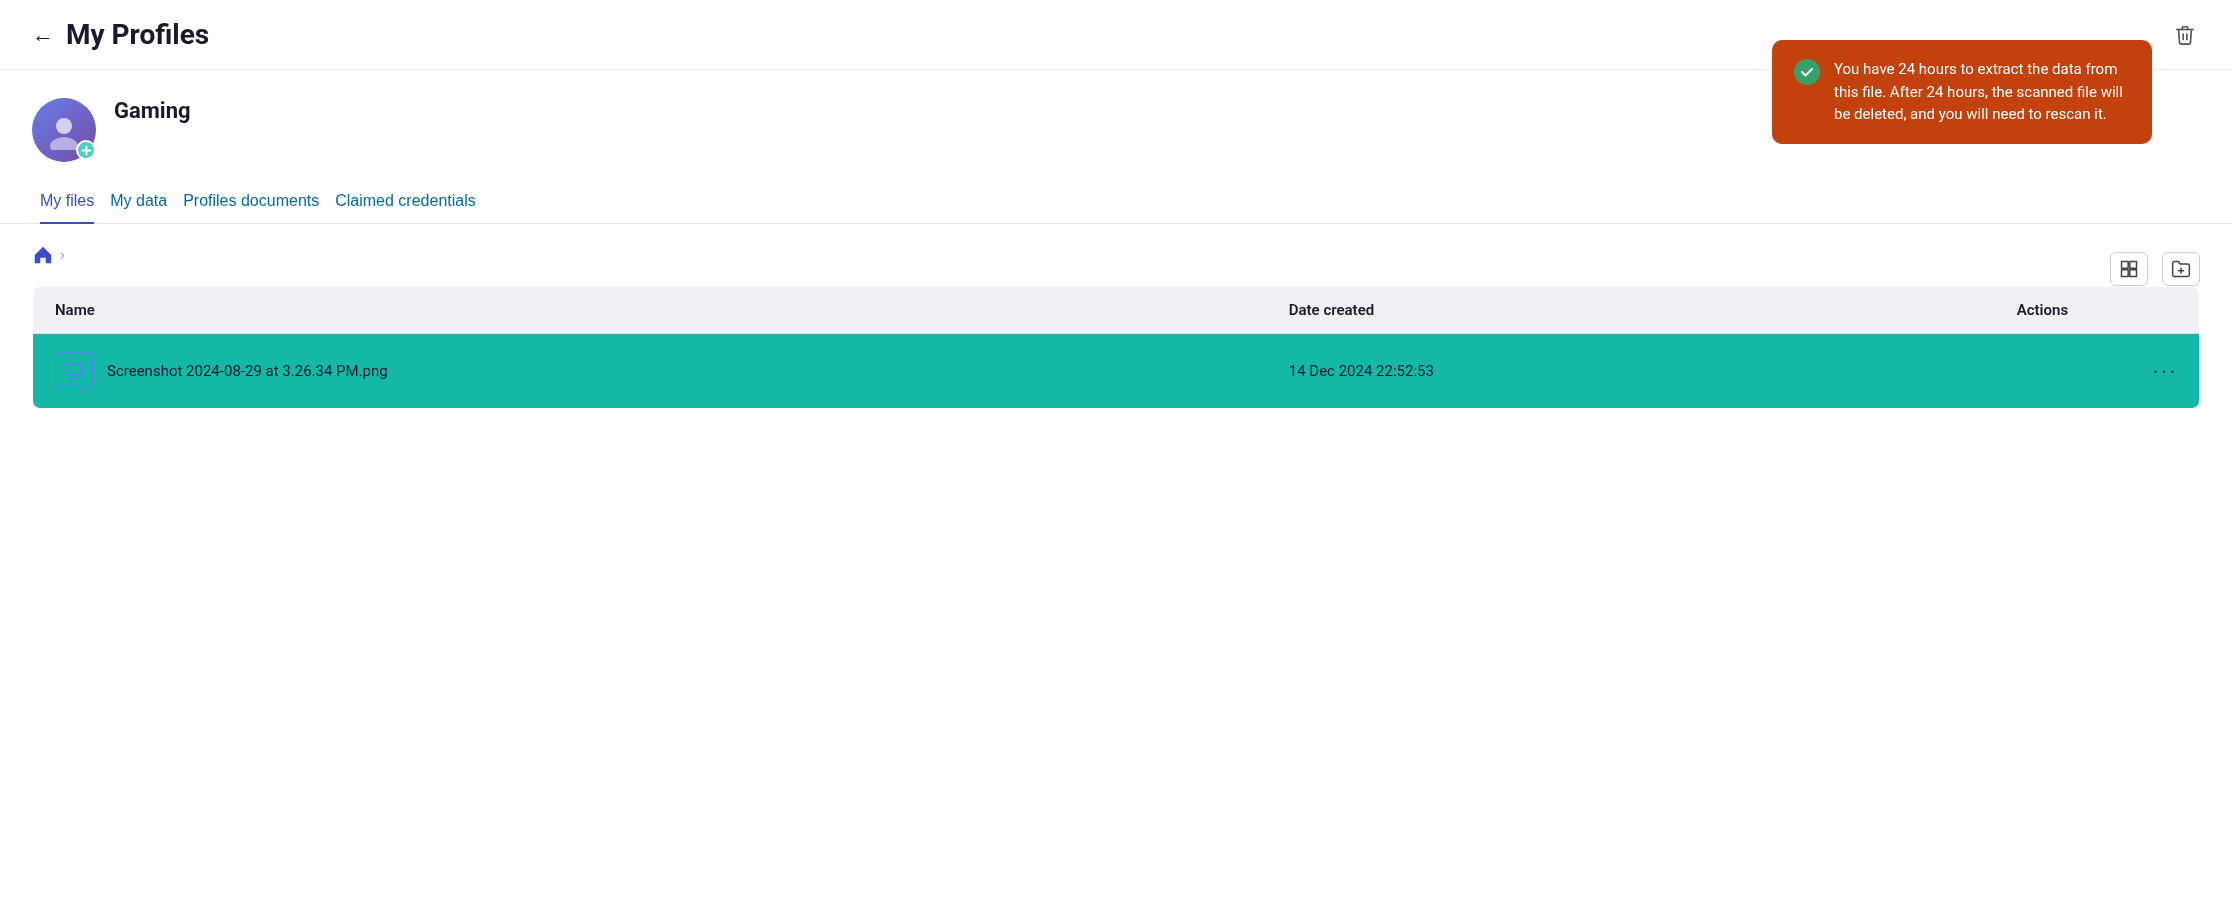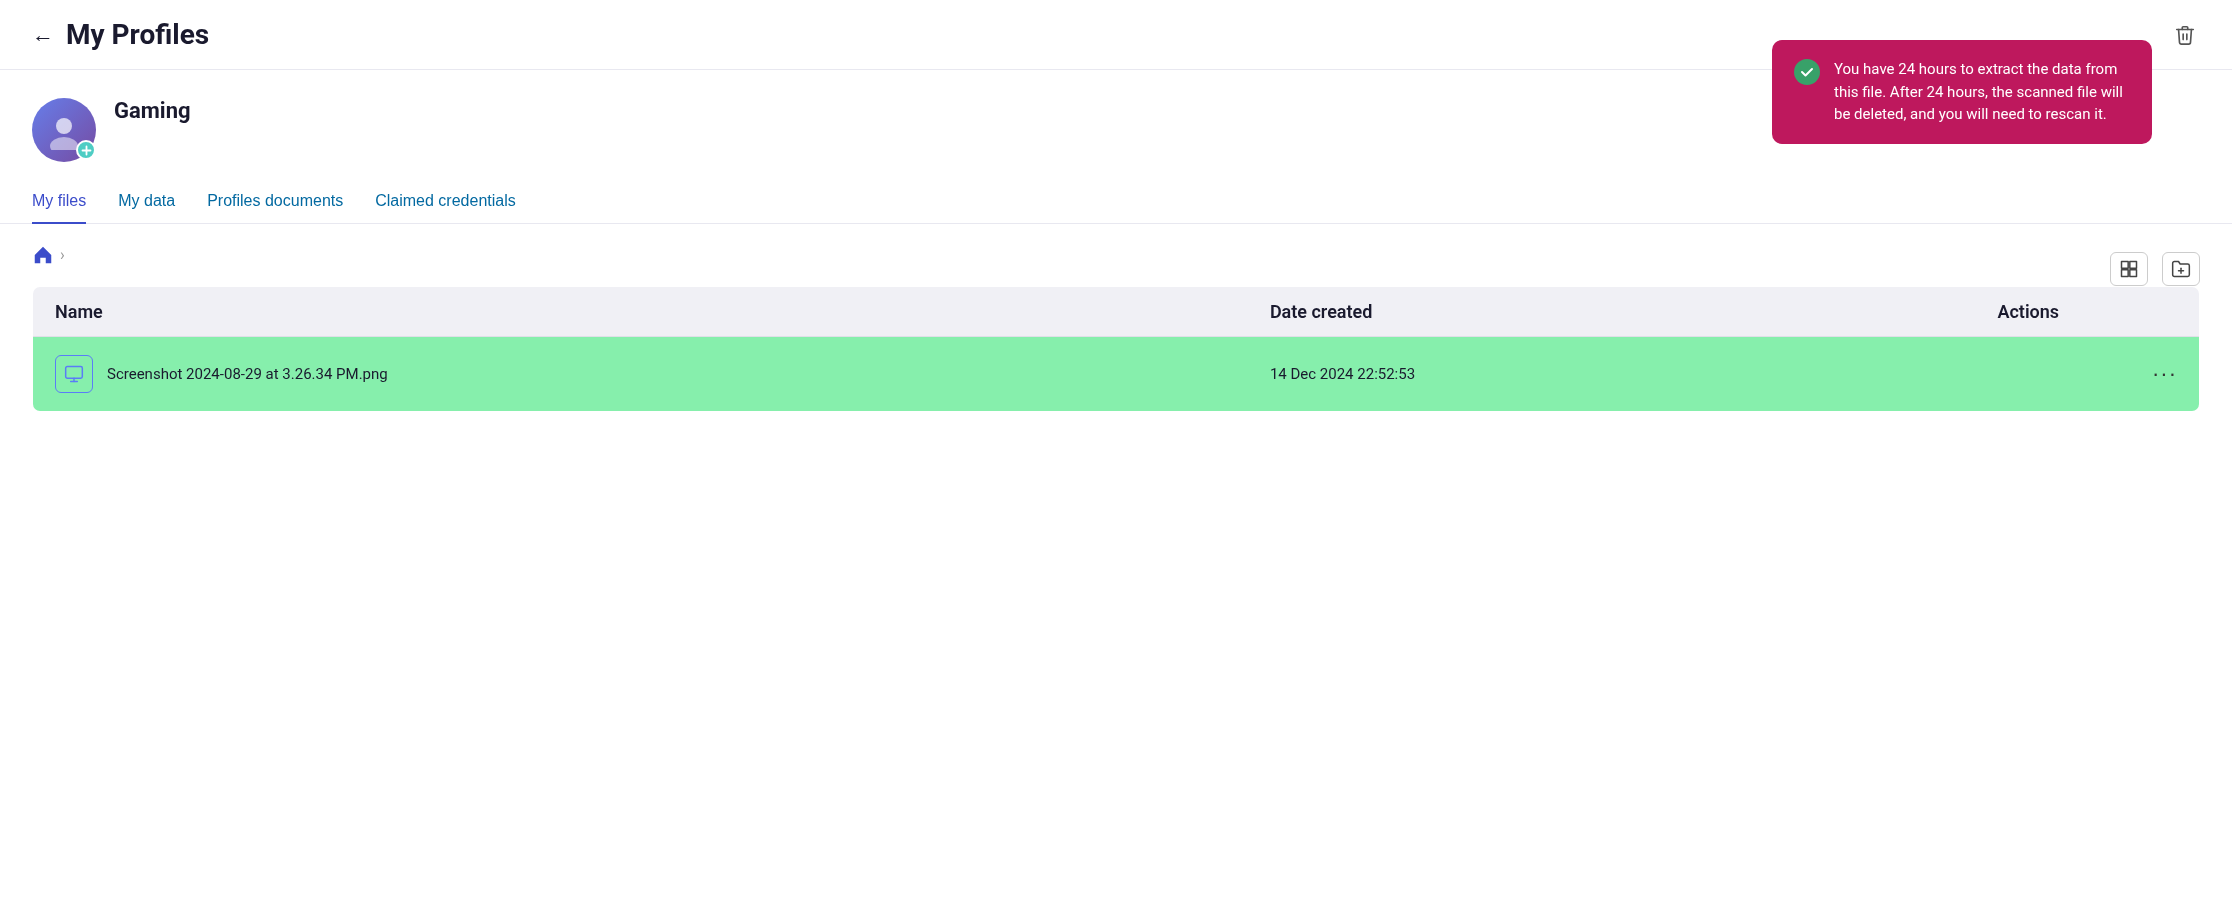--- a/index.html
+++ b/index.html
@@ -35,21 +35,21 @@
       font-size: 28px;
       font-weight: 700;
       color: #1a1a2e;
     }
 
     
     .toast {
       position: absolute;
       right: 80px;
       top: 40px;
-      background: #be185d;
+      background: #c2410c;
       color: #fff;
       border-radius: 10px;
       padding: 18px 22px;
       max-width: 380px;
       display: flex;
       align-items: flex-start;
       gap: 14px;
       z-index: 100;
       font-size: 15px;
       line-height: 1.5;
@@ -129,23 +129,23 @@
     }
     .profile-name {
       font-size: 22px;
       font-weight: 700;
       color: #1a1a2e;
     }
 
     
     .tabs {
       display: flex;
-      padding: 0 32px;
+      padding: 0 40px;
       border-bottom: 1.5px solid #e8e8f0;
-      gap: 32px;
+      gap: 16px;
     }
     .tab {
       padding: 10px 0 12px;
       font-size: 16px;
       cursor: pointer;
       color: #0369a1;
       border-bottom: 2.5px solid transparent;
       margin-bottom: -1.5px;
       text-decoration: none;
       font-weight: 400;
@@ -207,40 +207,40 @@
       border: 1px solid #e0e0e8;
       border-radius: 8px;
       overflow: hidden;
     }
     .file-table thead tr {
       background: #f0f0f5;
     }
     .file-table th {
       padding: 14px 22px;
       text-align: left;
-      font-size: 18px;
+      font-size: 15px;
       font-weight: 600;
       color: #1a1a2e;
       border-bottom: 1px solid #e0e0e8;
     }
     .file-table th.right {
       text-align: center;
     }
     .file-table td {
       padding: 18px 22px;
       font-size: 15px;
       color: #1a1a2e;
       border-bottom: 1px solid #f0f0f5;
       vertical-align: middle;
     }
     .file-table td.right {
       text-align: right;
     }
     .file-row td {
-      background: #86efac;
+      background: #14b8a6;
     }
     .file-name-cell {
       display: flex;
       align-items: center;
       gap: 14px;
     }
     .file-icon {
       width: 38px;
       height: 38px;
       border: 1.5px solid #5a7cf7;

